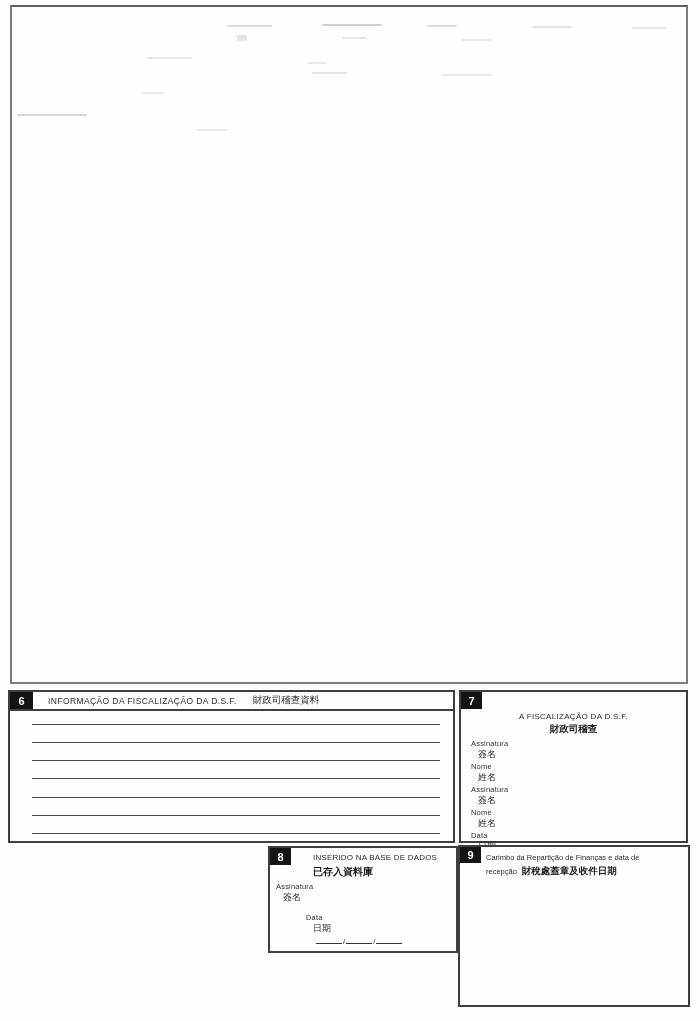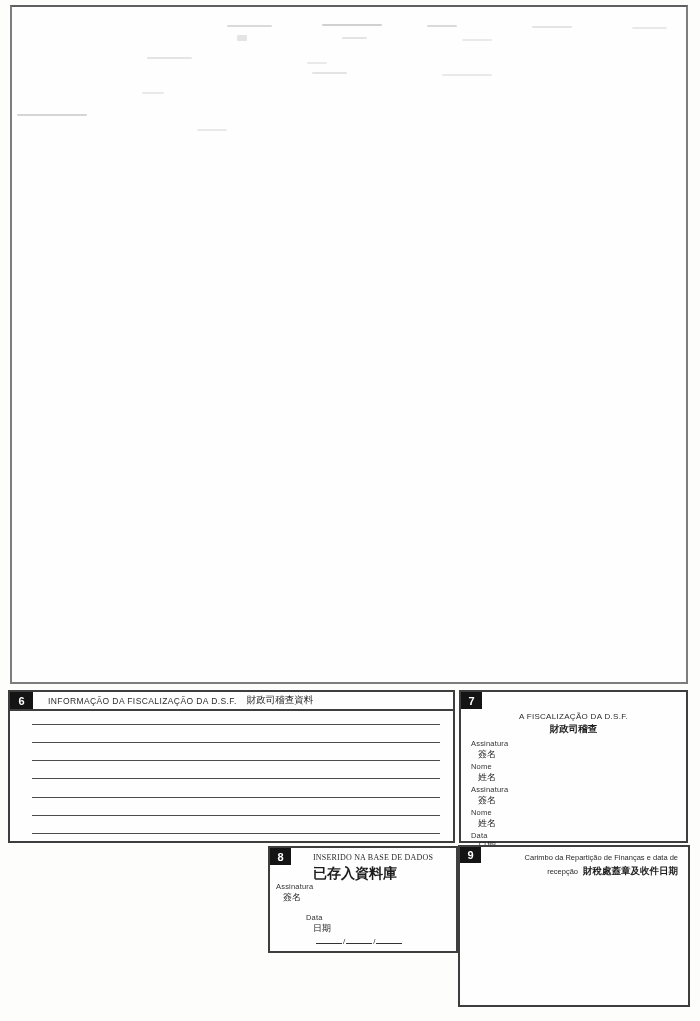--- a/index.html
+++ b/index.html
@@ -42,21 +42,21 @@
   .blank { border-bottom:1.2px solid #333; height:9px; display:inline-block; }
   .slash { font-size:8px; color:#333; padding:0 1px; position:relative; top:2px; }
 
   
   .s6 { left:8px; top:690px; width:447px; height:153px; }
   .s6-header {
     display:flex; align-items:stretch; height:19px;
     border-bottom:2px solid #3e3e3e;
   }
   .s6-header .badge { width:23px; }
-  .s6-title-wrap { display:flex; align-items:center; margin-left:15px; gap:10px; }
+  .s6-title-wrap { display:flex; align-items:center; margin-left:15px; gap:16px; }
   .s6 .title-pt { font-size:8.5px; letter-spacing:.4px; color:#2a2a2a; }
   .s6 .title-zh { font-size:9.5px; font-weight:400; color:#1c1c1c; }
   .s6-lines {
     position:absolute; left:22px; right:13px; top:32px; bottom:7px;
     display:flex; flex-direction:column; justify-content:space-between;
   }
   .write-line { height:0; border-bottom:1.5px solid #4c4c4c; }
 
   
   .s7 { left:459px; top:690px; width:229px; height:153px; }
@@ -70,34 +70,34 @@
   }
   .field-row { display:flex; align-items:flex-start;flex-direction:column; }
   .field-row .lbl-zh { margin-left:7px; }
   .field-row .blank.grow { flex:1; margin-left:12px; }
   .date-blanks { margin-left:10px; display:flex; align-items:flex-end; }
   .date-blanks .seg { width:32px; }
 
   
   .s8 { left:268px; top:846px; width:190px; height:107px; }
   .s8 .badge { position:absolute; left:0; top:0; width:21px; height:17px; }
-  .s8-titles { margin:5px 6px 0 43px;font-family:Liberation Serif, serif; }
+  .s8-titles { margin:5px 6px 0 43px; }
   .s8 .title-pt { font-size:8px; letter-spacing:.2px; color:#2a2a2a; }
-  .s8 .title-zh { font-size:14px; font-weight:700; margin-top:3px; color:#1c1c1c; }
+  .s8 .title-zh { font-size:10px; font-weight:700; margin-top:3px; color:#1c1c1c; }
   .s8-fields { position:absolute; left:6px; right:12px; bottom:7px; }
   .s8-fields .field-row { margin-top:8px; }
   .s8-fields .row-indent { margin-left:30px; }
   .s8-fields .blank.sig { flex:1; margin-left:10px; max-width:95px; }
   .s8 .date-blanks .seg { width:26px; }
 
   
   .s9 { left:458px; top:845px; width:232px; height:162px; }
   .s9 .badge { position:absolute; left:0; top:0; width:21px; height:16px; }
   .s9-title {
-    margin:5px 10px 0 26px; text-align:right;
+    margin:5px 10px 0 26px; text-align:left;
     font-size:7.5px; line-height:1.55; color:#2a2a2a;
   }
   .s9-title .title-zh { font-size:9.5px; font-weight:700; color:#1c1c1c; margin-left:5px; }
 </style>
 </head>
 <body>
 
 <div class="page">
 
   <div class="top-box">

